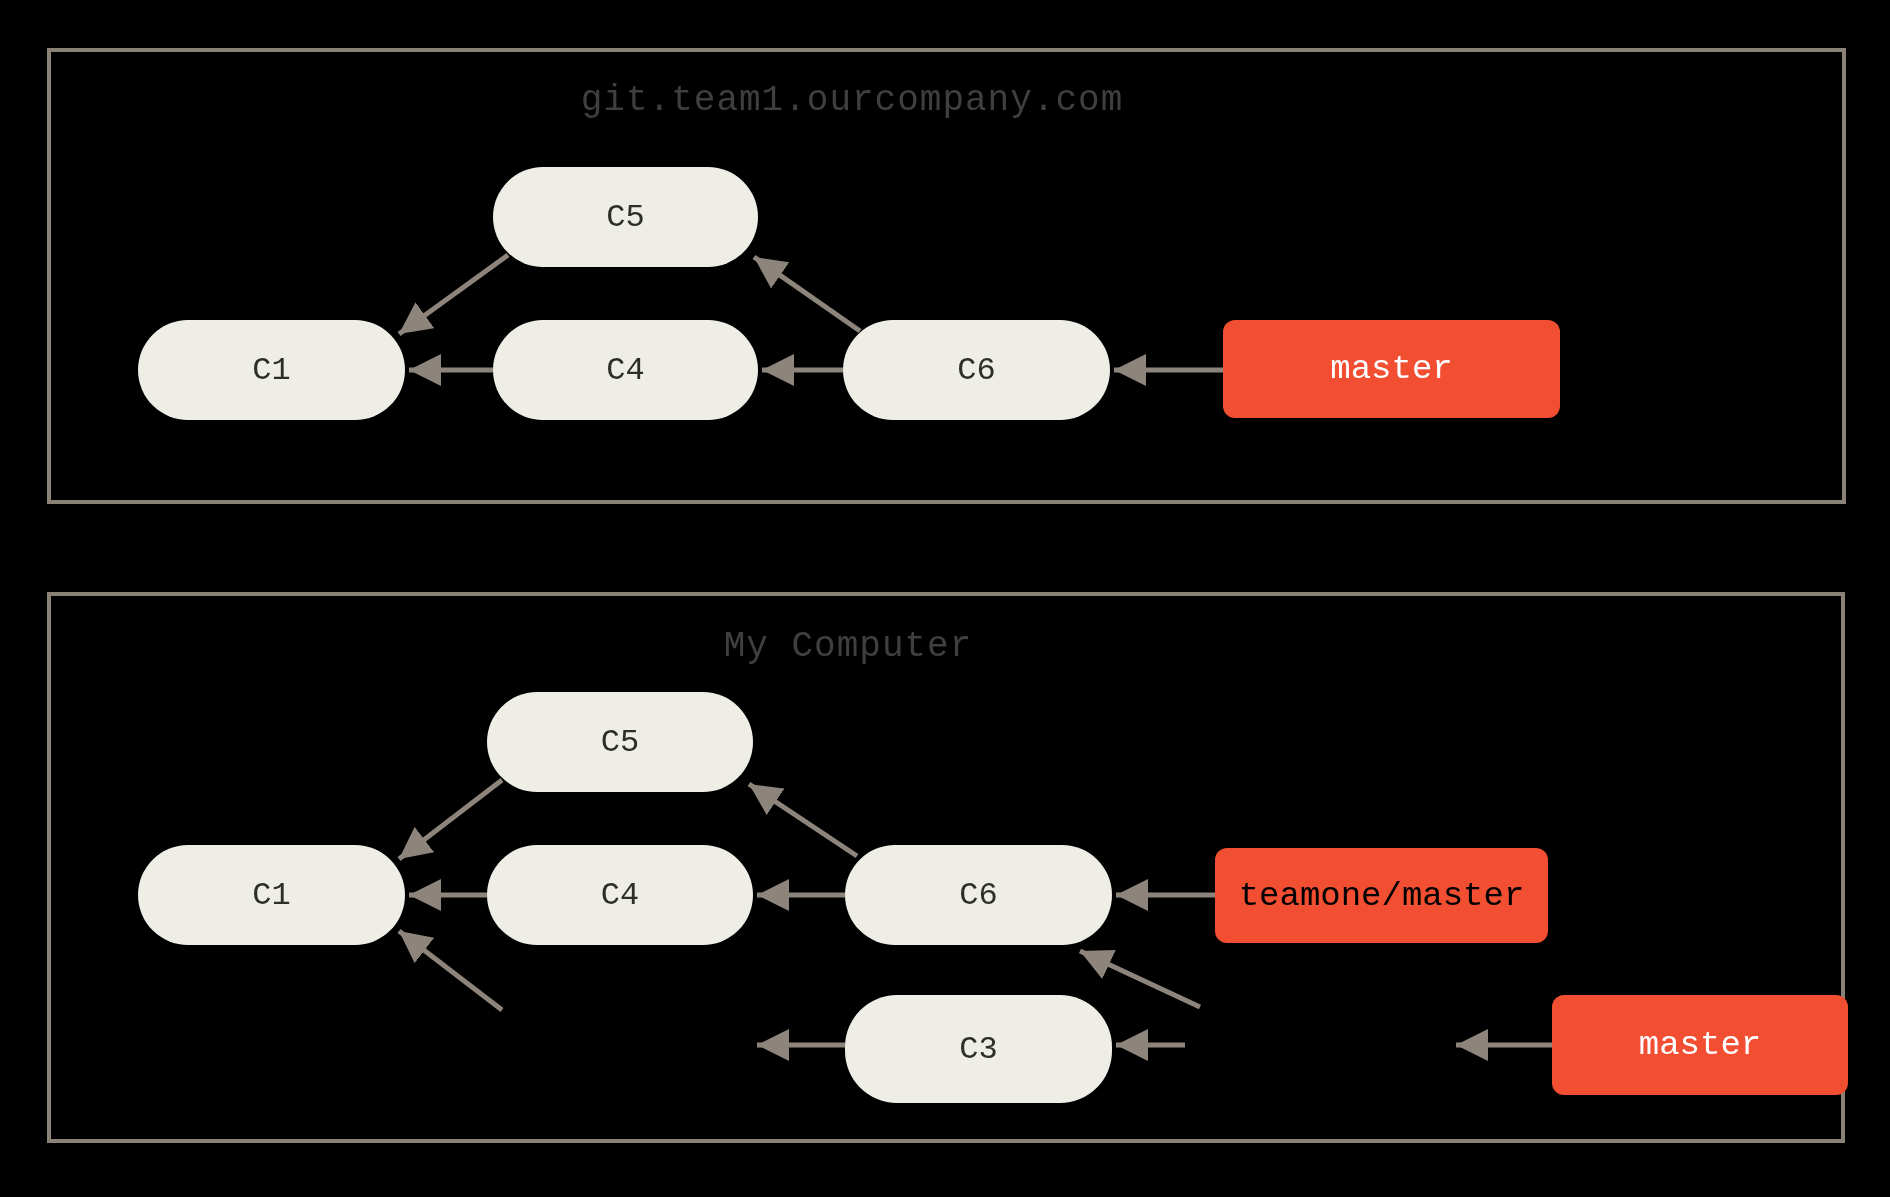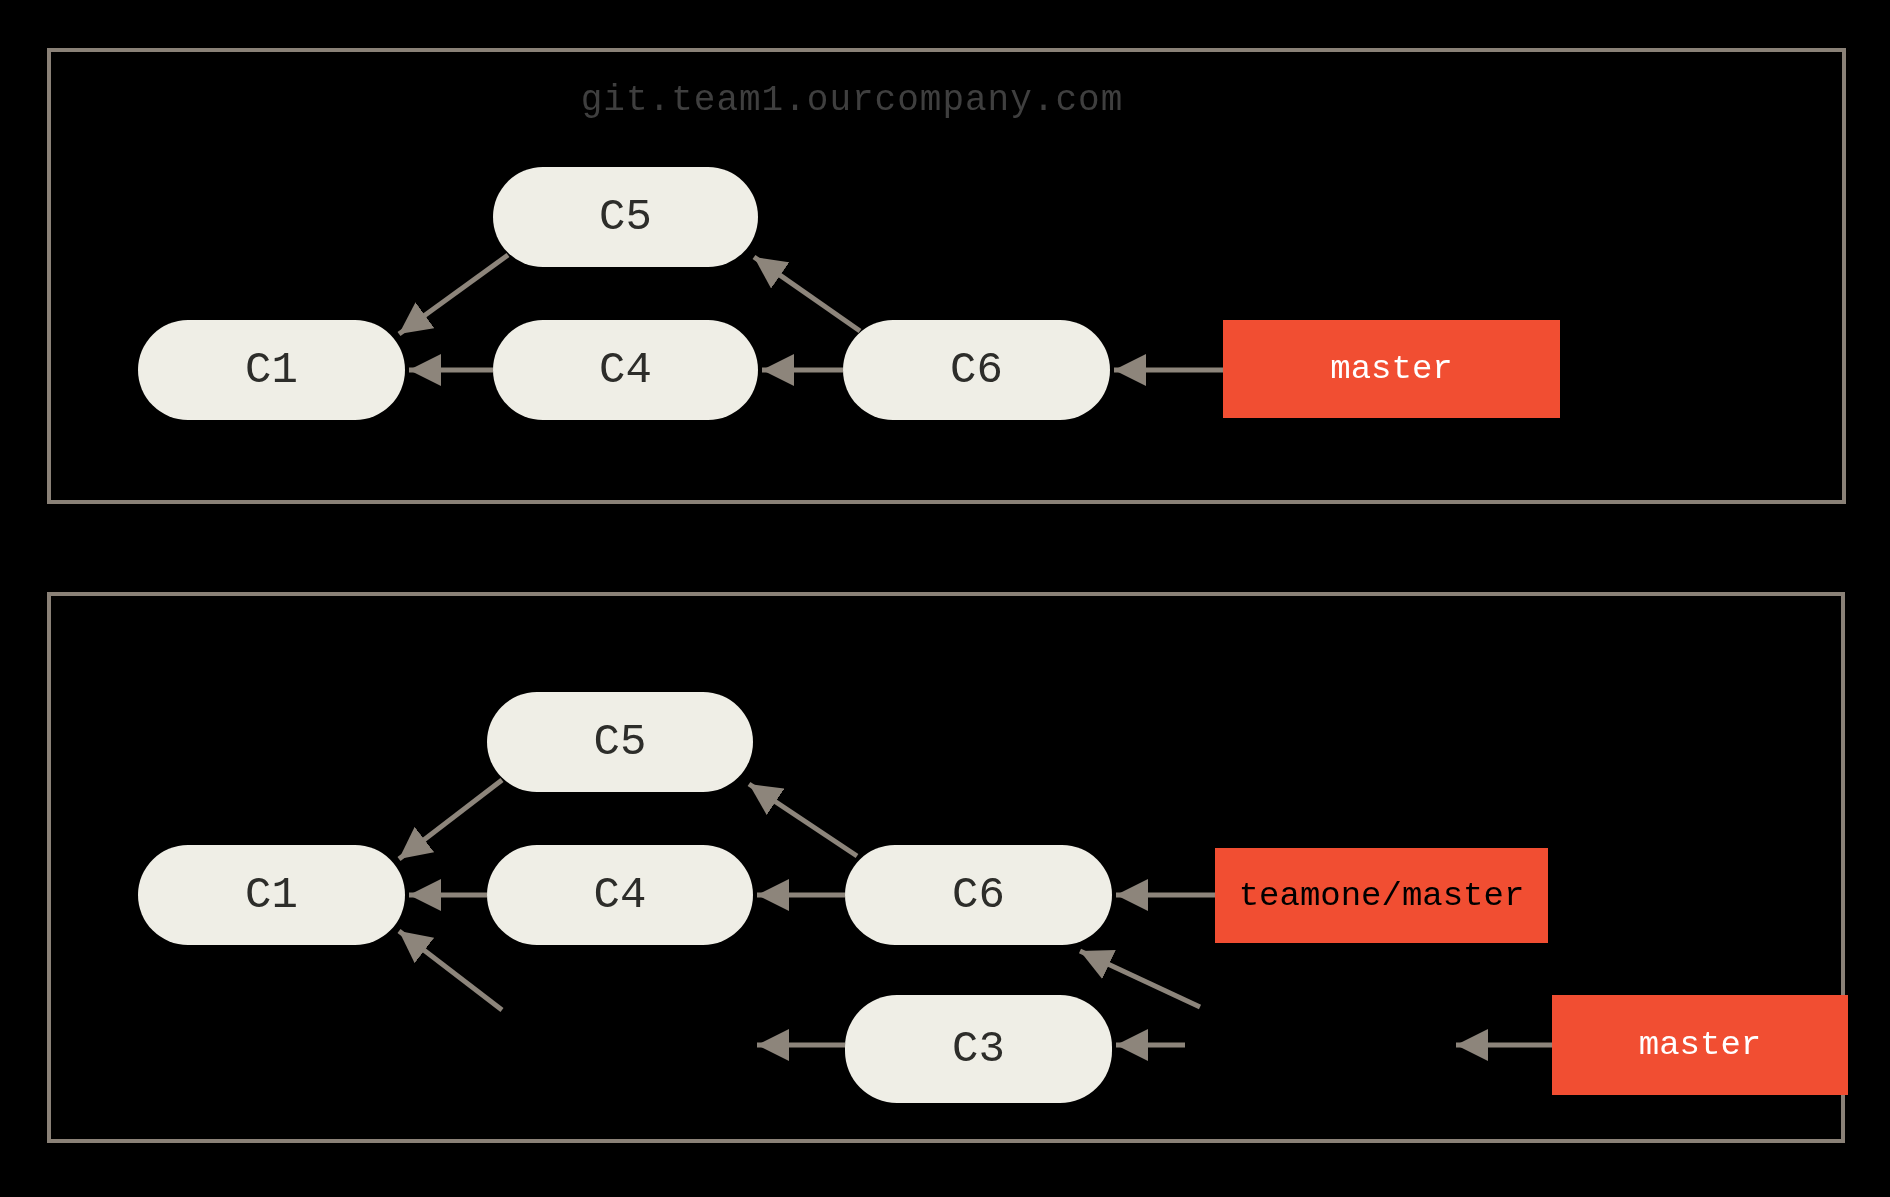--- a/index.html
+++ b/index.html
@@ -39,35 +39,36 @@
   .node {
     position: absolute;
     display: flex;
     align-items: center;
     justify-content: center;
     box-sizing: border-box;
     white-space: nowrap;
   }
   .node.commit {
     border-radius: 52px;
-    font-size: 44px;
+    font-size: 32px;
   }
   .node.branch {
-    border-radius: 0;
+    border-radius: 12px;
     font-size: 34px;
   }
 </style>
 </head>
 <body>
 
 <div class="stage" style="width: 1890px; height: 1197px; background: rgb(0, 0, 0);">
   <div id="box-layer">
       <div class="repo-box" style="left: 47px; top: 48px; width: 1799px; height: 456px; border-color: rgb(138, 129, 119);"></div>
       <div class="repo-title" style="left: 852px; top: 100px; color: rgb(63, 63, 63);">git.team1.ourcompany.com</div>
       <div class="repo-box" style="left: 47px; top: 592px; width: 1798px; height: 551px; border-color: rgb(138, 129, 119);"></div>
+      <div class="repo-title" style="left: 848px; top: 646px; color: rgb(63, 63, 63);">My Computer</div>
     </div>
   <svg id="edge-layer" xmlns="http://www.w3.org/2000/svg" viewBox="0 0 1890 1197">
     <defs>
       <marker id="arrowhead" viewBox="0 0 10 10" refX="10" refY="5" markerWidth="6.4" markerHeight="6.4" orient="auto">
         <path d="M 0 0 L 10 5 L 0 10 z" fill="#8D857B"></path>
       </marker>
     </defs>
   <line x1="493" y1="370" x2="409" y2="370" stroke="#8D857B" stroke-width="5" marker-end="url(#arrowhead)"></line>
       <line x1="508" y1="255" x2="399" y2="334" stroke="#8D857B" stroke-width="5" marker-end="url(#arrowhead)"></line>
       <line x1="843" y1="370" x2="762" y2="370" stroke="#8D857B" stroke-width="5" marker-end="url(#arrowhead)"></line>

